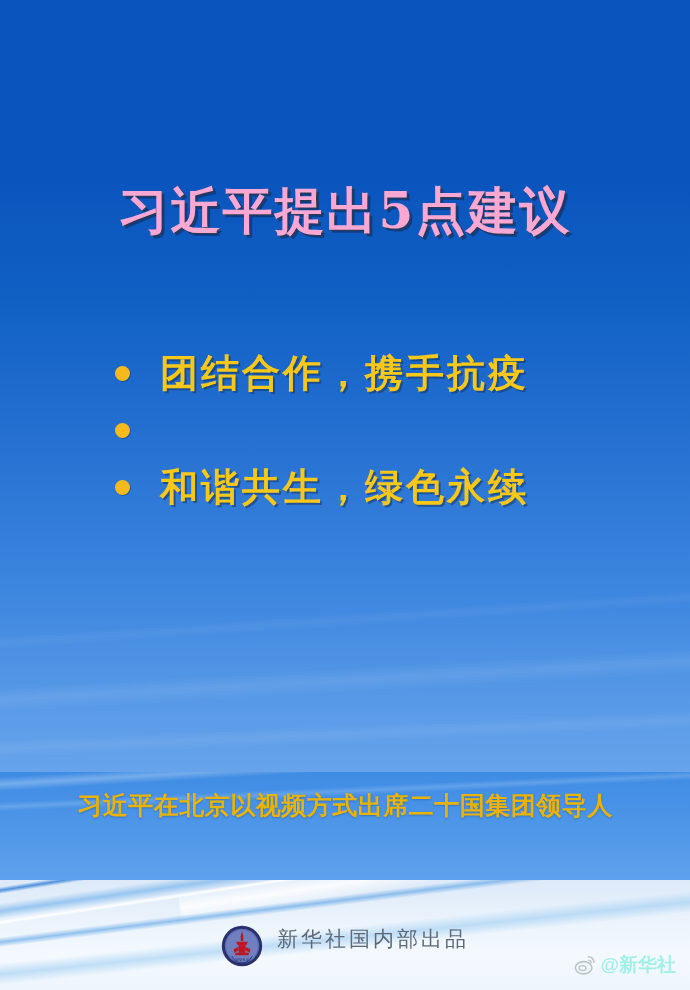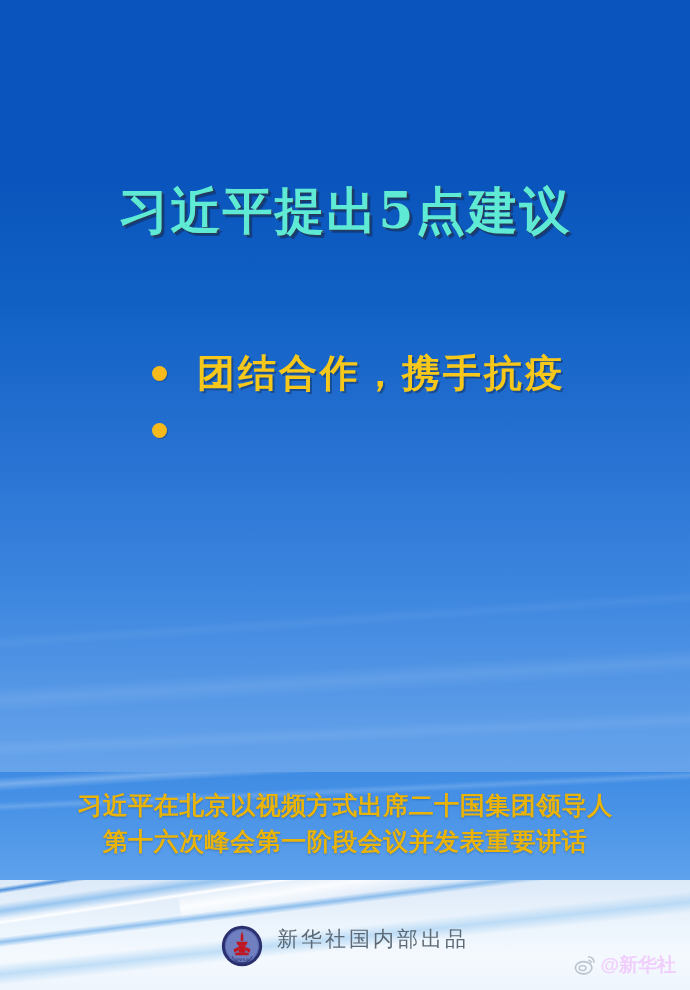--- a/index.html
+++ b/index.html
@@ -96,38 +96,37 @@
   .title {
     position: absolute;
     left: 0;
     top: 178px;
     width: 690px;
     text-align: center;
     font-family: "DejaVu Serif", "Liberation Serif", serif;
     font-weight: bold;
     font-size: 50px;
     letter-spacing: 2px;
-    color: #5eead4;
+    color: #f9a8d4;
     text-shadow: 3px 3px 0 rgba(20,40,80,.55), 1px 1px 0 rgba(120,70,0,.6);
     white-space: nowrap;
   }
 
   
   .list {
     position: absolute;
     left: 0;
     top: 345px;
     width: 690px;
   }
   .list-item {
     display: flex;
     align-items: center;
     height: 57px;
     padding-left: 115px;
-    margin-left: 37px;
   }
   .dot {
     width: 15px;
     height: 15px;
     border-radius: 50%;
     background: #f6ba1c;
     flex: 0 0 auto;
     margin-right: 30px;
     box-shadow: 1px 1px 0 rgba(20,40,80,.35);
   }
@@ -190,21 +189,21 @@
     opacity: .55;
   }
   .weibo-icon {
     width: 22px;
     height: 22px;
     margin-right: 4px;
     flex: 0 0 auto;
   }
   .watermark-text {
     font-size: 19px;
-    color: #f0abfc;
+    color: #5eead4;
     font-weight: bold;
     letter-spacing: 0px;
     white-space: nowrap;
   }
 </style>
 </head>
 <body>
 
 <div id="poster">
 
@@ -232,25 +231,28 @@
   <div class="title">习近平提出5点建议</div>
 
   <div class="list">
     <div class="list-item">
       <span class="dot"></span>
       <span class="item-text">团结合作，携手抗疫</span>
     </div>
     <div class="list-item">
       <span class="dot"></span>
     </div>
+    <div class="list-item">
+      <span class="dot"></span>
+      <span class="item-text">和谐共生，绿色永续</span>
+    </div>
   </div>
 
   <div class="caption-text">
     <div class="caption-line">习近平在北京以视频方式出席二十国集团领导人</div>
-    <div class="caption-line">第十六次峰会第一阶段会议并发表重要讲话</div>
   </div>
 
   <div class="footer">
     <span class="logo">
       <svg viewBox="0 0 100 100" width="42" height="42">
         <circle cx="50" cy="50" r="48" fill="#2a2f6e"></circle>
         <circle cx="50" cy="50" r="41" fill="#5b6bb0"></circle>
         <circle cx="50" cy="50" r="38" fill="#6f7fc0"></circle>
         <path d="M50 14 L53 26 L50 30 L47 26 Z" fill="#c0161f"></path>
         <rect x="47" y="26" width="6" height="12" fill="#c0161f"></rect>

